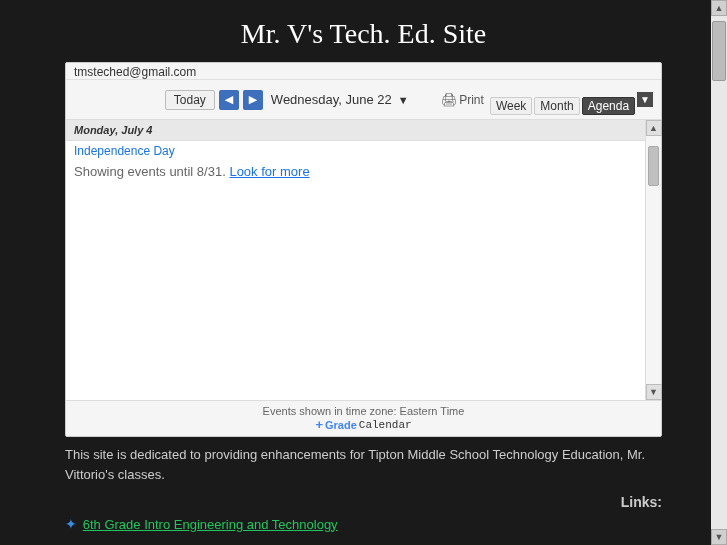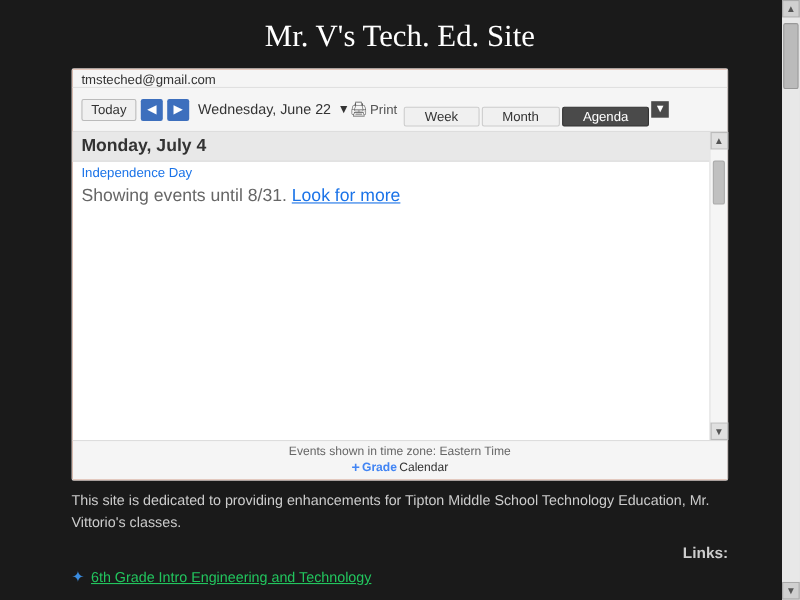--- a/index.html
+++ b/index.html
@@ -32,24 +32,25 @@
       font-size: 12px;
       color: #333;
       padding: 2px 8px 0;
       background: #f5f5f5;
       border-bottom: 1px solid #e0e0e0;
     }
 
     .cal-toolbar {
       display: flex;
       align-items: center;
-      justify-content: flex-start;
+      justify-content: flex-end;
       padding: 4px 8px;
       background: #f5f5f5;
       border-bottom: 1px solid #ddd;
+      gap: 32px;
     }
 
     .cal-toolbar-left {
       display: flex;
       align-items: center;
       gap: 4px;
     }
 
     .cal-today-btn {
       background: #f0f0f0;
@@ -103,21 +104,21 @@
       margin-right: 4px;
     }
 
     .print-icon {
       font-size: 13px;
     }
 
     .cal-view-btn {
       font-size: 12px;
       color: #333;
-      padding: 1px 18px;
+      padding: 1px 5px;
       border: 1px solid transparent;
       cursor: pointer;
       border-radius: 2px;
       margin-top: 13px;
     }
 
     .cal-view-btn.active {
       background: #4a4a4a;
       color: #fff;
       border: 1px solid #333;
@@ -145,36 +146,37 @@
     }
 
     .cal-main {
       flex: 1;
       padding: 0;
     }
 
     .cal-day-header {
       background: #e8e8e8;
       padding: 4px 8px;
-      font-size: 16px;
+      font-size: 11px;
       font-weight: bold;
       color: #333;
       border-bottom: 1px solid #ddd;
+      font-style: italic;
     }
 
     .cal-event {
       padding: 3px 8px;
       font-size: 12px;
       color: #1a73e8;
       cursor: pointer;
     }
 
     .cal-showing-text {
       padding: 3px 8px 8px;
-      font-size: 16px;
+      font-size: 13px;
       color: #666;
     }
 
     .cal-showing-text a {
       color: #1a73e8;
       text-decoration: underline;
       cursor: pointer;
     }
 
     .cal-scrollbar {
@@ -243,20 +245,21 @@
       font-size: 13px;
     }
 
     .gcal-google {
       color: #4285f4;
       font-weight: bold;
     }
 
     .gcal-calendar {
       color: #333;
+      font-family: Liberation Mono, monospace;
     }
 
     .description-text {
       color: #ccc;
       font-size: 13px;
       margin: 8px 65px 0;
       line-height: 1.5;
     }
 
     .links-section {

